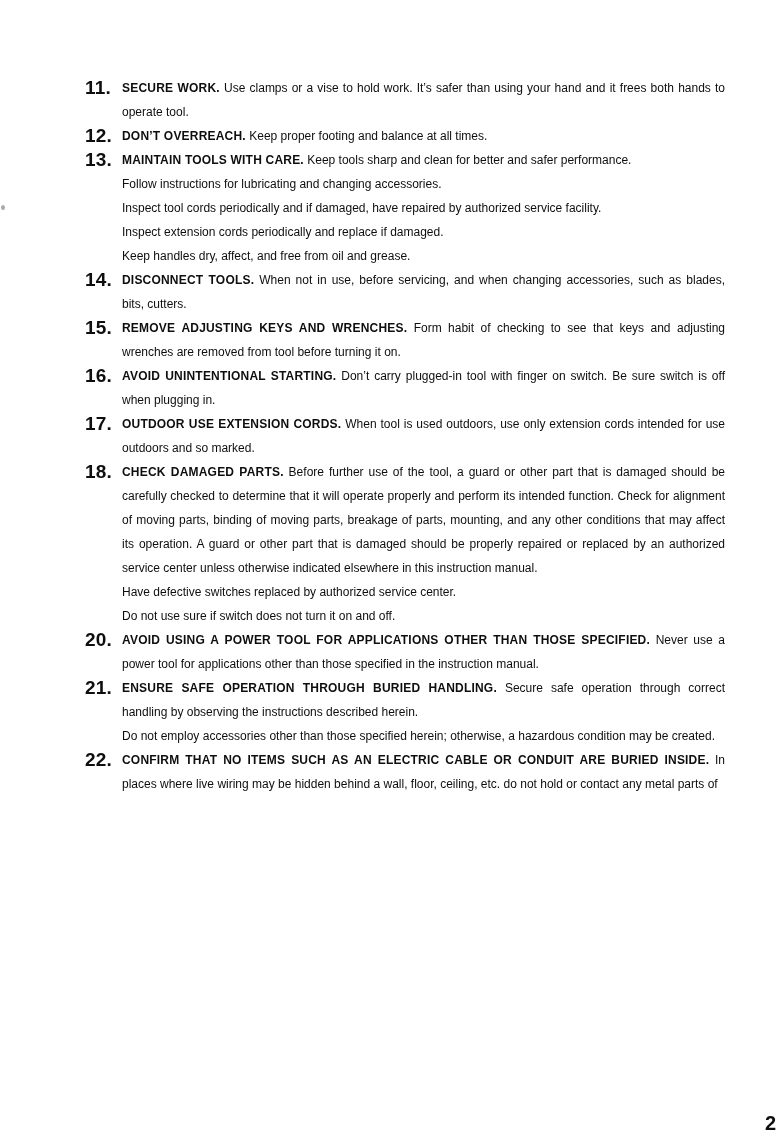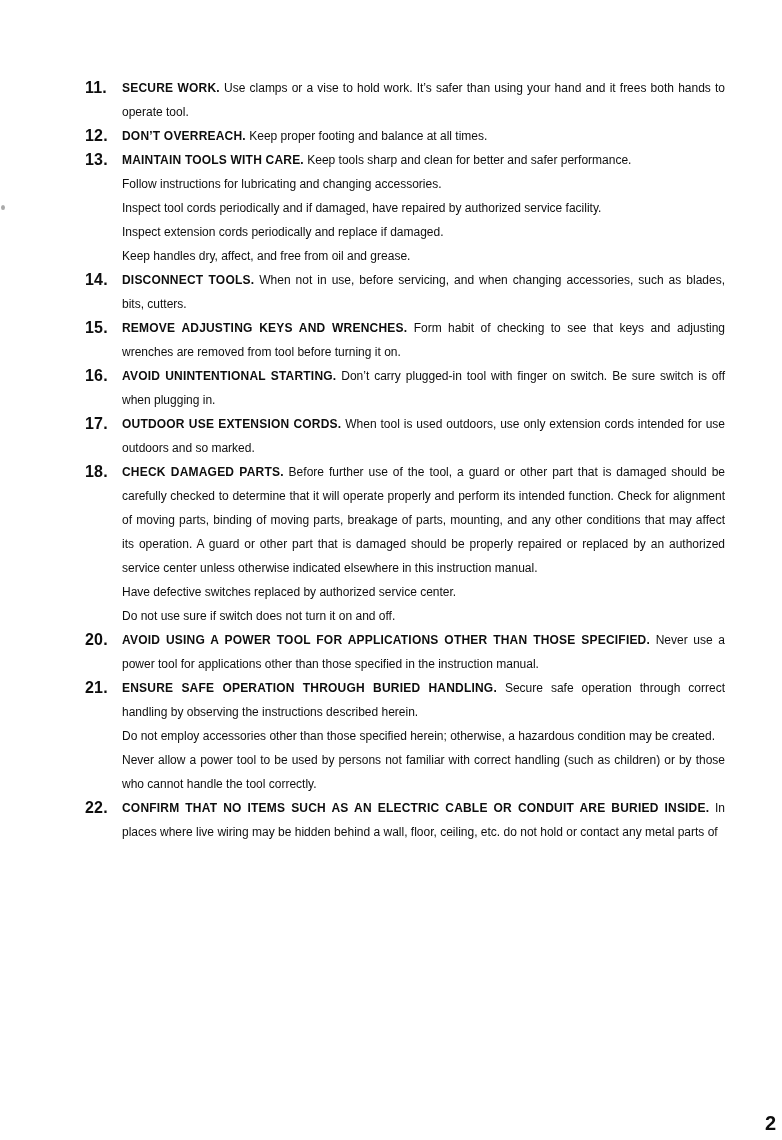--- a/index.html
+++ b/index.html
@@ -22,21 +22,21 @@
     left: 85px;
     width: 640px;
   }
   .item {
     display: flex;
     align-items: flex-start;
   }
   .num {
     flex: 0 0 37px;
     width: 37px;
-    font-size: 16px;
+    font-size: 19px;
     line-height: 24px;
     font-weight: 700;
     letter-spacing: 0.2px;
   }
   .item-body {
     flex: 1 1 auto;
     text-align: justify;
     font-size: 12px;
     line-height: 24px;
   }
@@ -141,21 +141,20 @@
     <div class="item-body">
       <p class="para"><b class="head">AVOID USING A POWER TOOL FOR APPLICATIONS OTHER THAN THOSE SPECIFIED.</b><span class="rest"> Never use a power tool for applications other than those specified in the instruction manual.</span></p>
     </div>
   </div>
 
   <div class="item">
     <span class="num">21.</span>
     <div class="item-body">
       <p class="para"><b class="head">ENSURE SAFE OPERATION THROUGH BURIED HANDLING.</b><span class="rest"> Secure safe operation through correct handling by observing the instructions described herein.</span></p>
     <p class="para">Do not employ accessories other than those specified herein; otherwise, a hazardous condition may be created.</p>
-          <p class="para">Never allow a power tool to be used by persons not familiar with correct handling (such as children) or by those who cannot handle the tool correctly.</p>
         </div>
   </div>
 
   <div class="item">
     <span class="num">22.</span>
     <div class="item-body">
       <p class="para"><b class="head">CONFIRM THAT NO ITEMS SUCH AS AN ELECTRIC CABLE OR CONDUIT ARE BURIED INSIDE.</b><span class="rest"> In places where live wiring may be hidden behind a wall, floor, ceiling, etc. do not hold or contact any metal parts of</span></p>
     </div>
   </div>
 </div>

